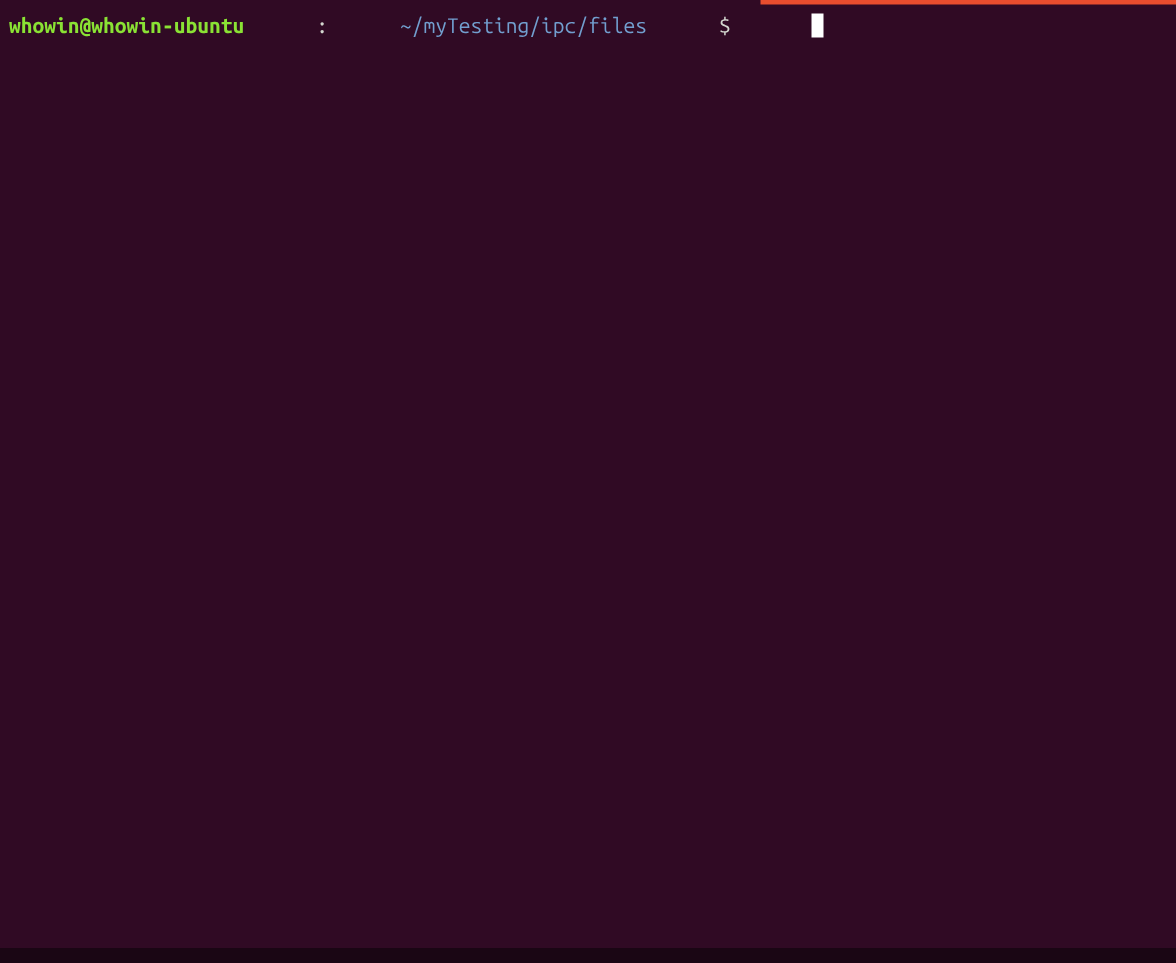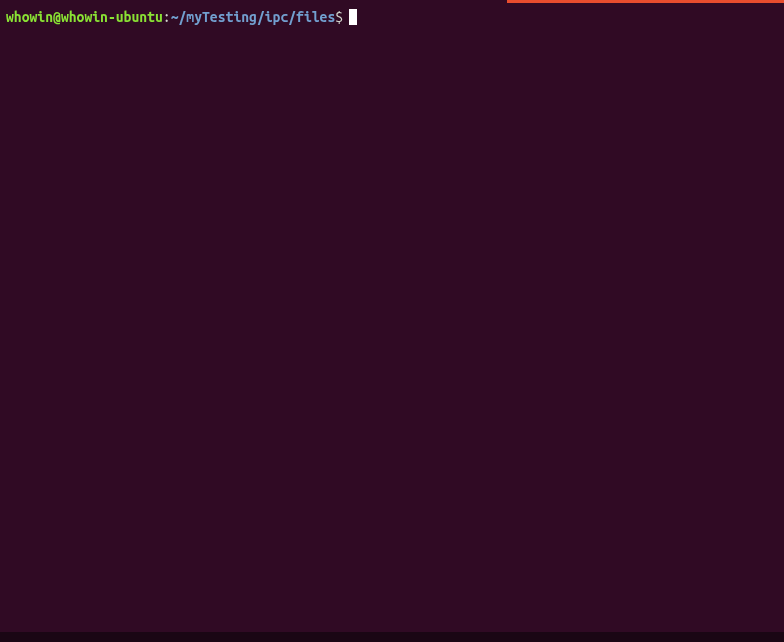--- a/index.html
+++ b/index.html
@@ -29,31 +29,32 @@
       position: absolute;
       top: 8px;
       left: 6px;
       right: 6px;
       bottom: 8px;
     }
     .prompt-line {
       white-space: pre;
       display: flex;
       align-items: center;
+      gap: 48px;
     }
     .user-host {
       color: #8ae234;
       font-weight: bold;
     }
     .colon {
       color: #d3d7cf;
     }
     .path {
       color: #729fcf;
-      font-weight: bold;
+      font-weight: normal;
     }
     .dollar {
       color: #d3d7cf;
     }
     .cursor {
       display: inline-block;
       width: 8px;
       height: 16px;
       background: #ffffff;
       margin-left: 6px;

